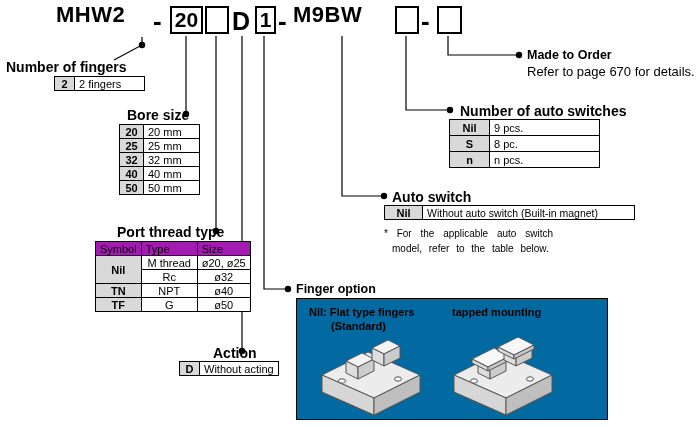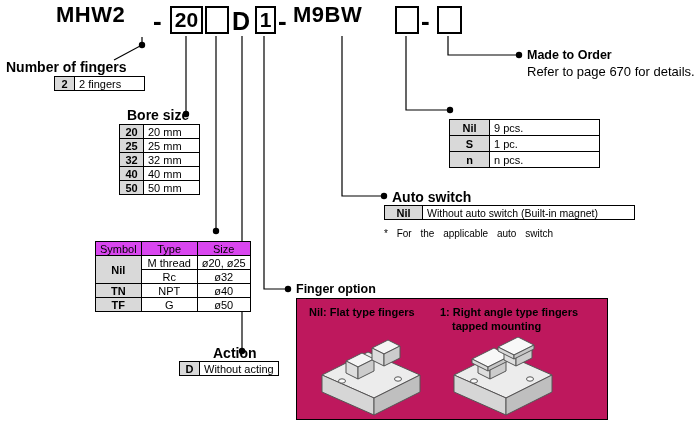--- a/index.html
+++ b/index.html
@@ -9,24 +9,24 @@
   .abs { position:absolute; }
   .code-text { font-weight:bold; font-size:22px; letter-spacing:0.5px; white-space:nowrap; line-height:1; }
   .code-mid  { font-weight:bold; font-size:25px; line-height:1; }
   .dash { font-weight:bold; font-size:26px; line-height:1; }
   .code-box { border:2px solid #000; background:#fff; display:flex; align-items:center; justify-content:center;
               font-weight:bold; font-size:21px; }
   .sec-label { font-weight:bold; font-size:14px; white-space:nowrap; }
   table { border-collapse:collapse; background:#fff; }
   td { border:1px solid #000; font-size:11px; padding:0 4px; height:14px; line-height:12px; white-space:nowrap; }
   .sym { background:#d9d9d9; font-weight:bold; text-align:center; }
-  .hdr { background:#d946ef; text-align:center; font-weight:normal; }
+  .hdr { background:#a21caf; text-align:left; font-weight:normal; }
   .ctr { text-align:center;margin-top:16px; }
   .r16 td { height:16px; }
-  .fo-box { border:1.2px solid #000; background:#be185d; }
+  .fo-box { border:1.2px solid #000; background:#0369a1; }
   .fo-line { font-weight:bold; font-size:11px; white-space:nowrap; line-height:14px; }
   .note { font-size:10px; white-space:nowrap; line-height:15px; }
   .small { font-size:13px; white-space:nowrap; }
 </style>
 </head>
 <body>
 
 <div class="canvas">
 
   <span class="abs code-text" style="left:56px;top:4px">MHW2</span>
@@ -97,20 +97,21 @@
           <td class="sym">40</td>
           <td>40 mm</td>
         </tr>
     <tr>
           <td class="sym">50</td>
           <td>50 mm</td>
         </tr>
   </tbody>
     </table>
 
+  <div class="abs sec-label" style="left:117px;top:224px;width:93px;text-align:right">Port thread type</div>
   <table class="abs" style="left:95px;top:241px">
     <tbody>
         <tr>
       <td class="hdr" style="width:44px">Symbol</td>
       <td class="hdr" style="width:56px">Type</td>
       <td class="hdr" style="width:52px">Size</td>
     </tr>
     <tr>
       <td class="sym" rowspan="2">Nil</td>
       <td class="ctr">M thread</td>
@@ -140,23 +141,23 @@
       <td class="sym" style="width:20px">D</td>
       <td style="width:76px">Without acting</td>
     </tr>
   </tbody>
     </table>
 
   <div class="abs sec-label" style="left:296px;top:282px;font-size:12.5px">Finger option</div>
   <div class="abs fo-box" style="left:296px;top:298px;width:312px;height:122px">
     <div class="abs" style="left:12px;top:6px">
       <div class="fo-line">Nil: Flat type fingers</div>
+      <div class="fo-line" style="padding-left:22px">(Standard)</div>
     </div>
     <div class="abs" style="left:143px;top:6px">
-      <div class="fo-line">1: Right angle type fingers</div>
       <div class="fo-line" style="padding-left:12px">tapped mounting</div>
     </div>
 
     <svg class="abs" style="left:16px;top:38px" width="118" height="80" viewBox="0 0 112 80">
       <g stroke="#555" stroke-width="1" stroke-linejoin="round">
         <polygon points="6,38 52,15 104,38 58,61" fill="#ececec"></polygon>
         <polygon points="6,38 58,61 58,78 6,55" fill="#d6d6d6"></polygon>
         <polygon points="58,61 104,38 104,55 58,78" fill="#bfbfbf"></polygon>
         <polygon points="30,24 46,16 58,22 42,30" fill="#f4f4f4"></polygon>
         <polygon points="30,24 42,30 42,42 30,36" fill="#dedede"></polygon>
@@ -195,30 +196,32 @@
   <div class="abs sec-label" style="left:392px;top:189px">Auto switch</div>
   <table class="abs" style="left:384px;top:205px">
     <tbody>
         <tr>
       <td class="sym" style="width:38px">Nil</td>
       <td style="width:212px;font-size:10.5px">Without auto switch (Built-in magnet)</td>
     </tr>
   </tbody>
     </table>
   <div class="abs note" style="left:384px;top:226px;word-spacing:6px">* For the applicable auto switch</div>
-
+  <div class="abs note" style="left:392px;top:241px;word-spacing:4px">model, refer to the table below.</div>
+
+  <div class="abs sec-label" style="left:460px;top:103px">Number of auto switches</div>
   <table class="abs r16" style="left:449px;top:119px">
     <tbody>
         <tr>
           <td class="sym" style="width:40px">Nil</td>
           <td style="width:110px">9 pcs.</td>
         </tr>
     <tr>
           <td class="sym">S</td>
-          <td>1 pc.</td>
+          <td>8 pc.</td>
         </tr>
     <tr>
           <td class="sym">n</td>
           <td>n pcs.</td>
         </tr>
   </tbody>
     </table>
 
   <div class="abs sec-label" style="left:527px;top:48px;font-size:12.5px">Made to Order</div>
   <div class="abs small" style="left:527px;top:64px">Refer to page 670 for details.</div>

